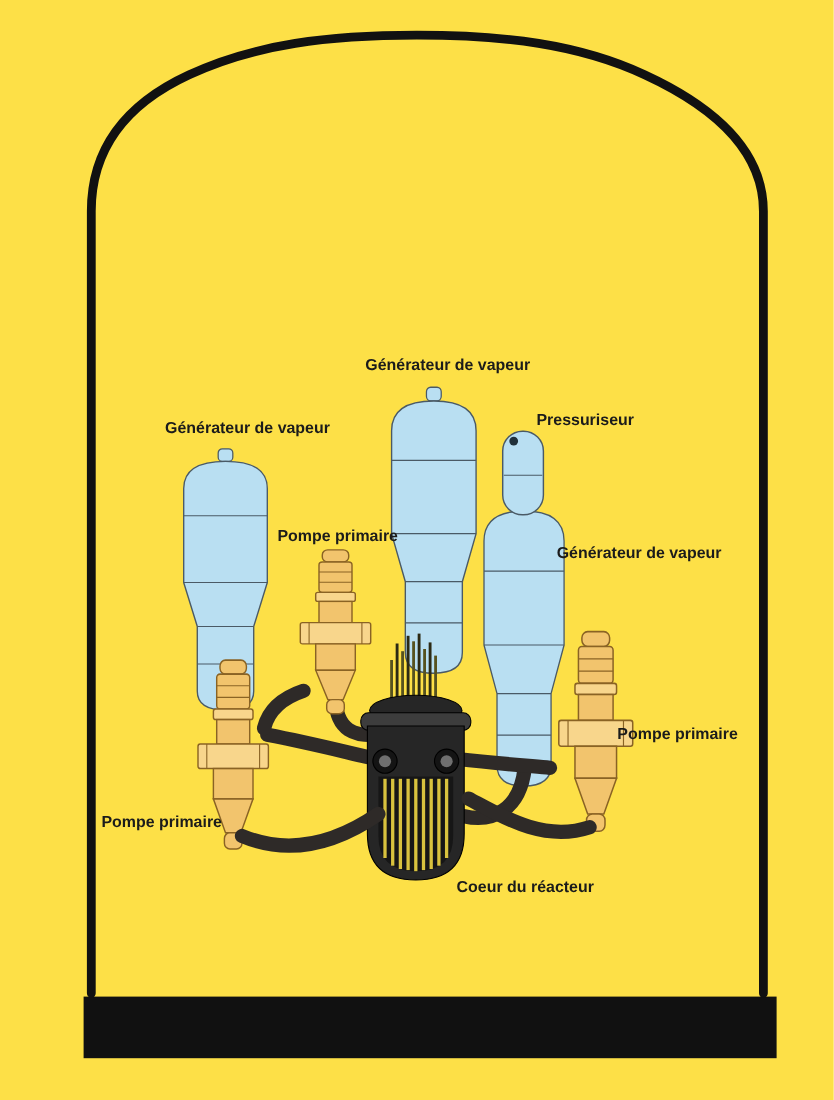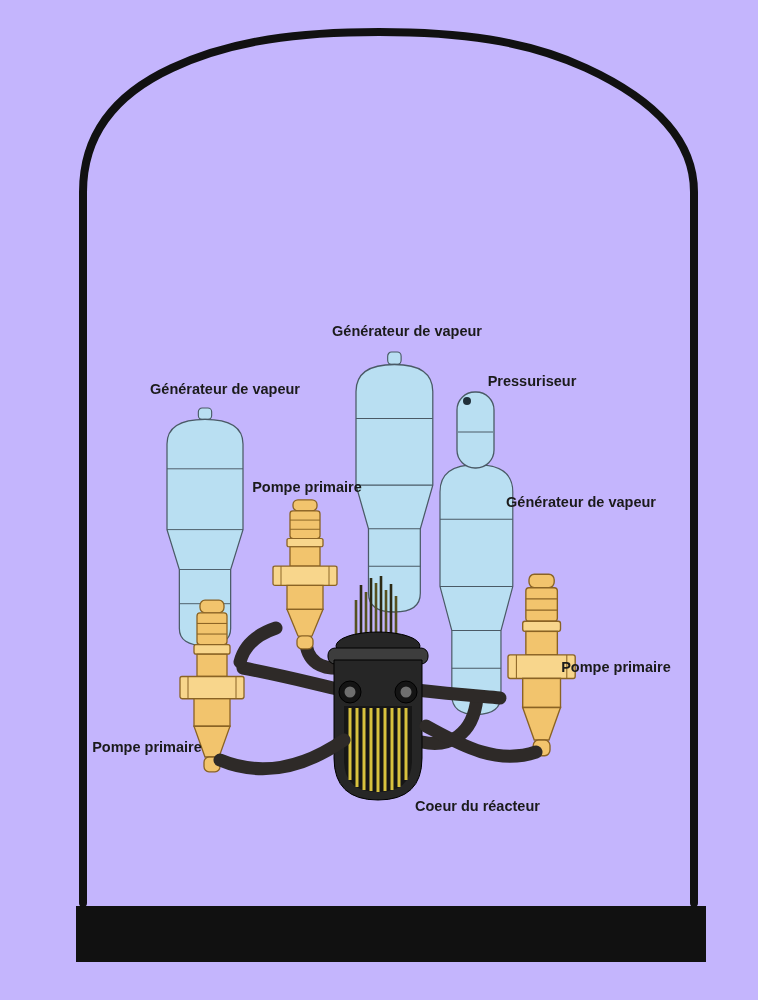--- a/index.html
+++ b/index.html
@@ -1,19 +1,19 @@
 <!DOCTYPE html>
 <html style="--c-containment: #111111; --c-steam_generator: #b9dff2; --c-pump: #f2c46d; --c-pump_light: #f8d68c; --c-pipe: #2e2a28; --c-vessel: #262626; --c-fuel: #d8c23e;"><head>
 <meta charset="utf-8">
 <style>
   html,body { margin:0; padding:0; background:#ffffff; }
   .page {
     position:relative;
     width:758px; height:1000px;
-    background:#c4b5fd;
+    background:#fde047;
     font-family:"Liberation Sans", sans-serif;
     overflow:hidden;
   }
   svg { display:block; }
   .containment-wall { stroke:var(--c-containment,#111); stroke-width:8; fill:none; stroke-linecap:round; }
   .floor { fill:var(--c-containment,#111); }
   .sg-fill { fill:var(--c-steam_generator,#b9dff2); stroke:#4a5a66; stroke-width:1.3; }
   .sg-seam { stroke:#4a5a66; stroke-width:1; fill:none; }
   .sg-knob { fill:var(--c-steam_generator,#b9dff2); stroke:#4a5a66; stroke-width:1.2; }
   .pump-fill { fill:var(--c-pump,#f2c46d); stroke:#8a6324; stroke-width:1.3; }

